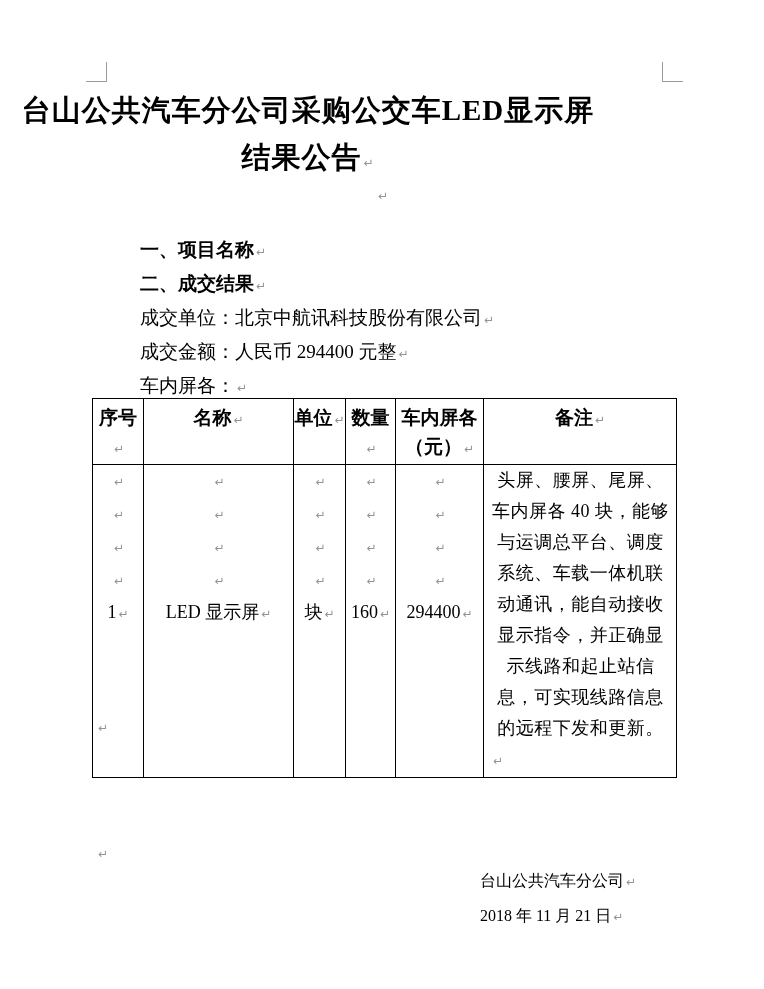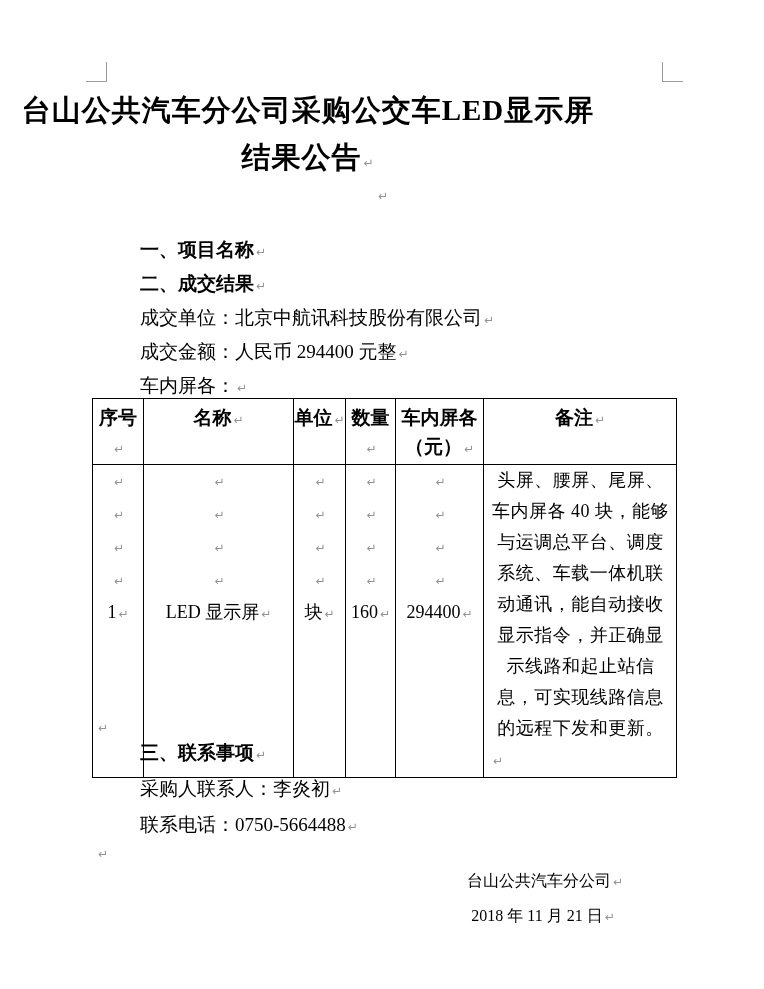--- a/index.html
+++ b/index.html
@@ -58,22 +58,22 @@
     font-size:16.5px; line-height:31px;
     letter-spacing:0.5px;
   }
   .grammar-underline {
     text-decoration-style:double;
     text-decoration-color:#2e6fd0;
     text-decoration-thickness:1px;
     text-underline-offset:4px;
   }
   .footer-block {
-    position:absolute; right:141px; top:864px;
-    text-align:center; font-size:16px; line-height:34px;
+    position:absolute; right:128px; top:864px;
+    text-align:left; font-size:16px; line-height:34px;
   }
 </style>
 </head>
 <body>
 
 <div class="page">
 
   <div class="crop tl"></div>
   <div class="crop tr"></div>
 
@@ -151,25 +151,20 @@
       </td>
       <td class="remark-cell">
         <span><span>头屏、腰屏、尾屏、</span><span class="grammar-underline">车内屏各 40 块</span><span>，能够与</span><span class="grammar-underline">运调</span><span>总平台、调度系统、车载一体机联动通讯，能自动接收显示指令，并正确显示线路和</span><span class="grammar-underline">起止</span><span>站信息，可实现线路信息的远程下发和更新。</span><span class="pilcrow">↵</span></span>
       </td>
     </tr>
     </tbody>
   </table>
 
   <div class="empty-line" style="left:96px; top:714px;"><span class="pilcrow">↵</span></div>
 
-  <div class="contact-block">
-    <p class="bold"><span>三、联系事项</span><span class="pilcrow">↵</span></p>
-    <p><span>采购人联系人：李炎初</span><span class="pilcrow">↵</span></p>
-    <p><span>联系电话：0750-5664488</span><span class="pilcrow">↵</span></p>
-  </div>
 
   <div class="empty-line" style="left:96px; top:840px;"><span class="pilcrow">↵</span></div>
 
   <div class="footer-block">
     <div><span>台山公共汽车分公司</span><span class="pilcrow">↵</span></div>
     <div style="padding-right:4px;"><span>2018 年 11 月 21 日</span><span class="pilcrow">↵</span></div>
   </div>
 
 </div>
 

